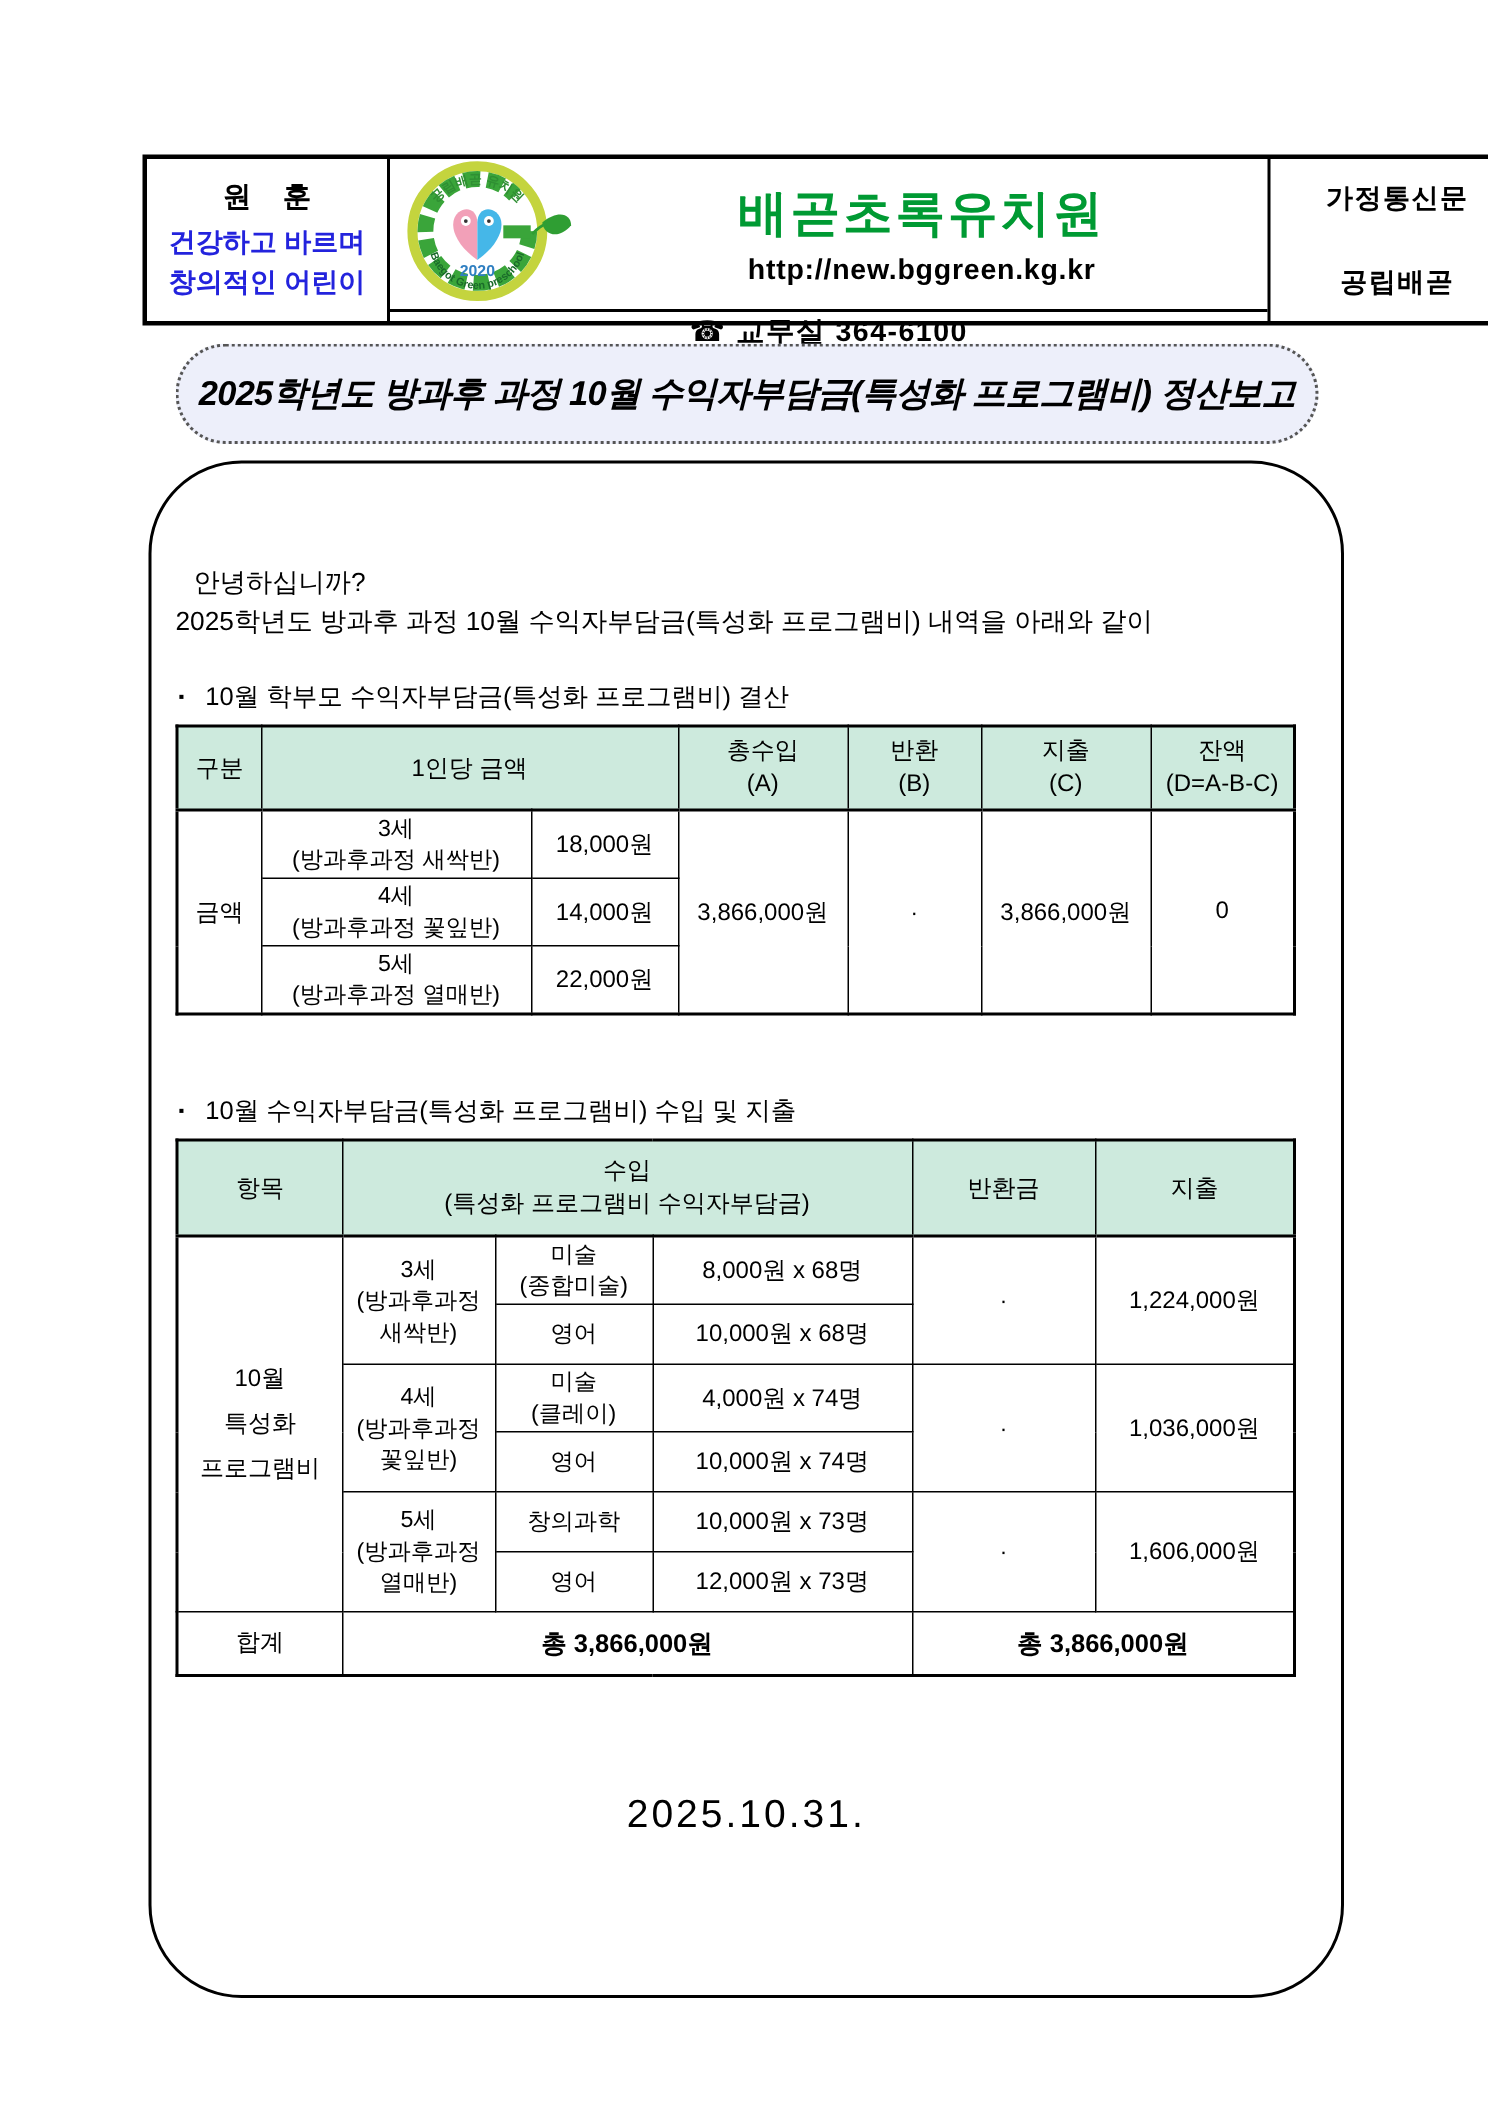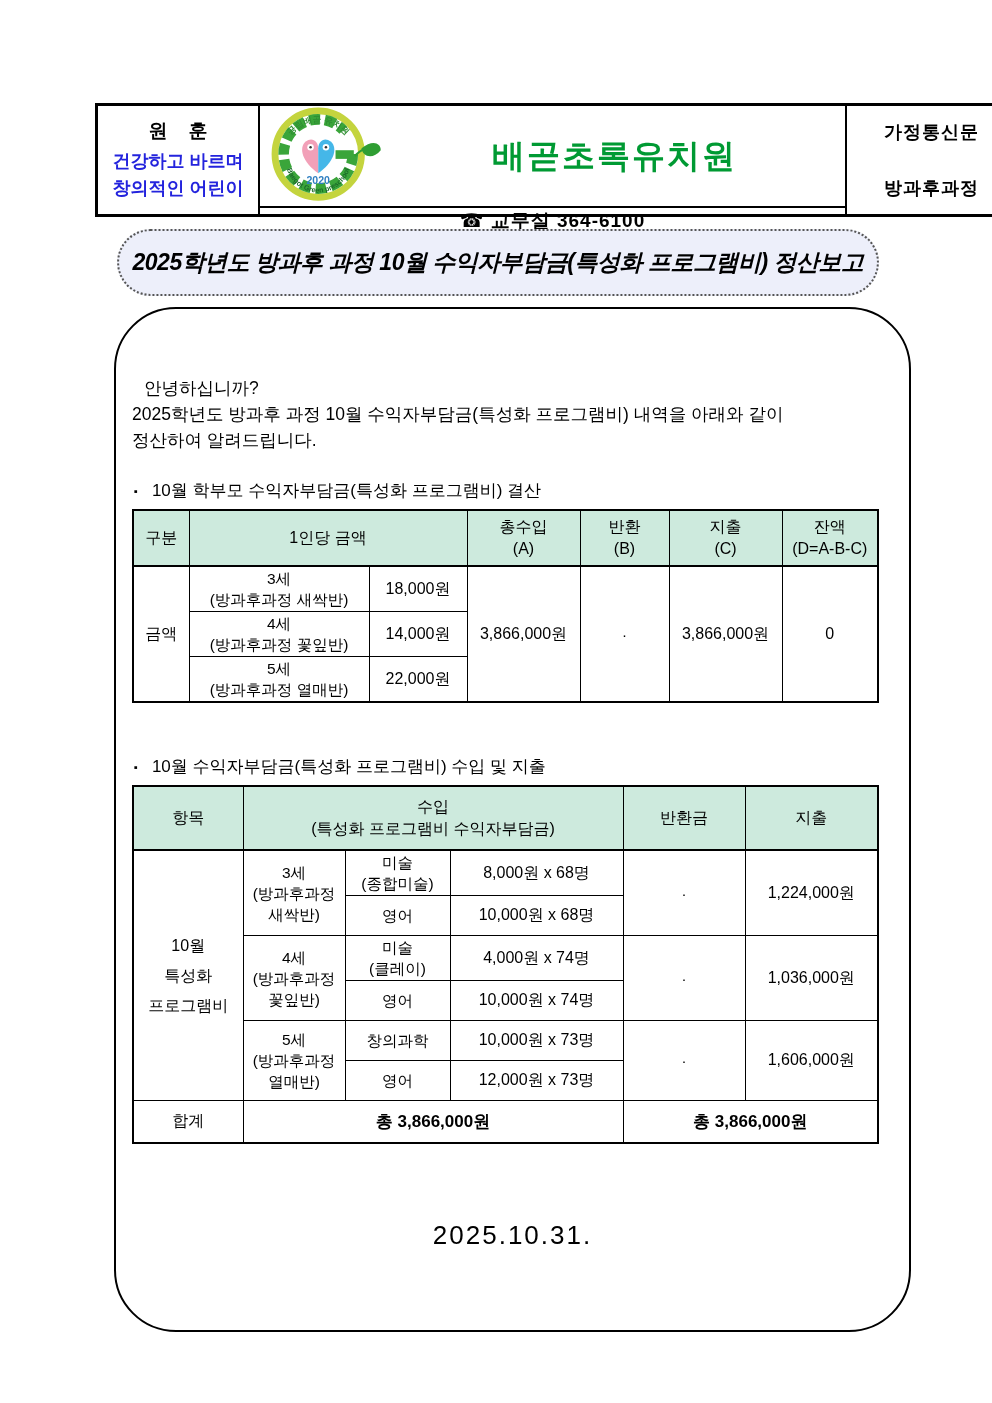--- a/index.html
+++ b/index.html
@@ -37,21 +37,21 @@
   
   .title-banner {
     position:absolute; left:117px; top:229px; width:762px; height:67px; box-sizing:border-box;
     background:#edeffa; border:2px dotted #555; border-radius:34px;
     display:flex; align-items:center; justify-content:center;
     font-size:23px; font-weight:bold; letter-spacing:-0.5px;font-style:italic;
   }
 
   
   .main-box {
-    position:absolute; left:114px; top:307px; width:797px; height:1025px; box-sizing:border-box;
+    position:absolute; left:99px; top:307px; width:797px; height:1025px; box-sizing:border-box;
     border:2px solid #000; border-radius:62px; padding:66px 16px 0 16px;
   }
   .greeting { font-size:17.5px; line-height:26px; }
   .greet-1 { padding-left:12px; }
   .section-label { display:flex; align-items:center; font-size:17px; }
   .section-label .bullet { font-size:11px; margin-right:14px; margin-left:2px; }
   .sec1 { margin-top:26px; margin-bottom:7px; }
   .sec2 { margin-top:52px; margin-bottom:7px; }
 
   
@@ -109,38 +109,38 @@
             </text>
             <text font-size="7.5" font-weight="bold" fill="#1a6b2a">
               <textPath href="#arcBot" startOffset="50%" text-anchor="middle">Baegot Green preschool</textPath>
             </text>
             <path d="M 99 44 C 110 35 119 38 119 46 C 111 56 100 53 99 44 Z" fill="#2f9e33"></path>
             <path d="M 92 52 q 6 -6 10 -7" stroke="#2f9e33" stroke-width="2" fill="none"></path>
           </svg>
         </div>
         <div class="center-text">
           <div class="school-name">배곧초록유치원</div>
+          <div class="website">http://new.bggreen.kg.kr</div>
         </div>
       </div>
       <div class="center-bottom">☎ 교무실 364-6100</div>
     </div>
     <div class="right-cell">
       <div>가정통신문</div>
-      <div>방과후과정</div>
+      <div>공립배곧</div>
     </div>
   </div>
 
   <div class="title-banner">2025학년도 방과후 과정 10월 수익자부담금(특성화 프로그램비) 정산보고</div>
 
   <div class="main-box">
 
     <div class="greeting">
       <div class="greet-1">안녕하십니까?</div>
       <div>2025학년도 방과후 과정 10월 수익자부담금(특성화 프로그램비) 내역을 아래와 같이</div>
-      <div>정산하여 알려드립니다.</div>
     </div>
 
     <div class="section-label sec1">
       <span class="bullet">▪</span>
       <span>10월 학부모 수익자부담금(특성화 프로그램비) 결산</span>
     </div>
 
     <table class="t1">
       <colgroup>
         <col style="width:56px">

